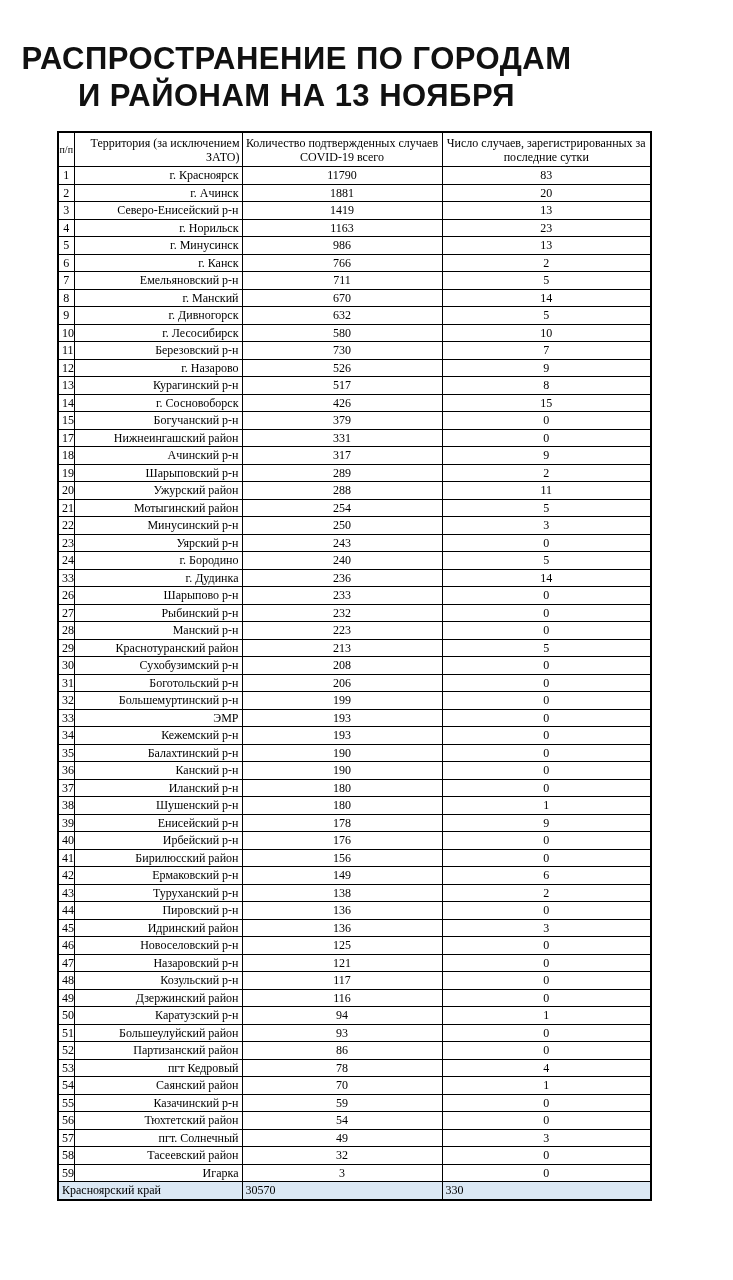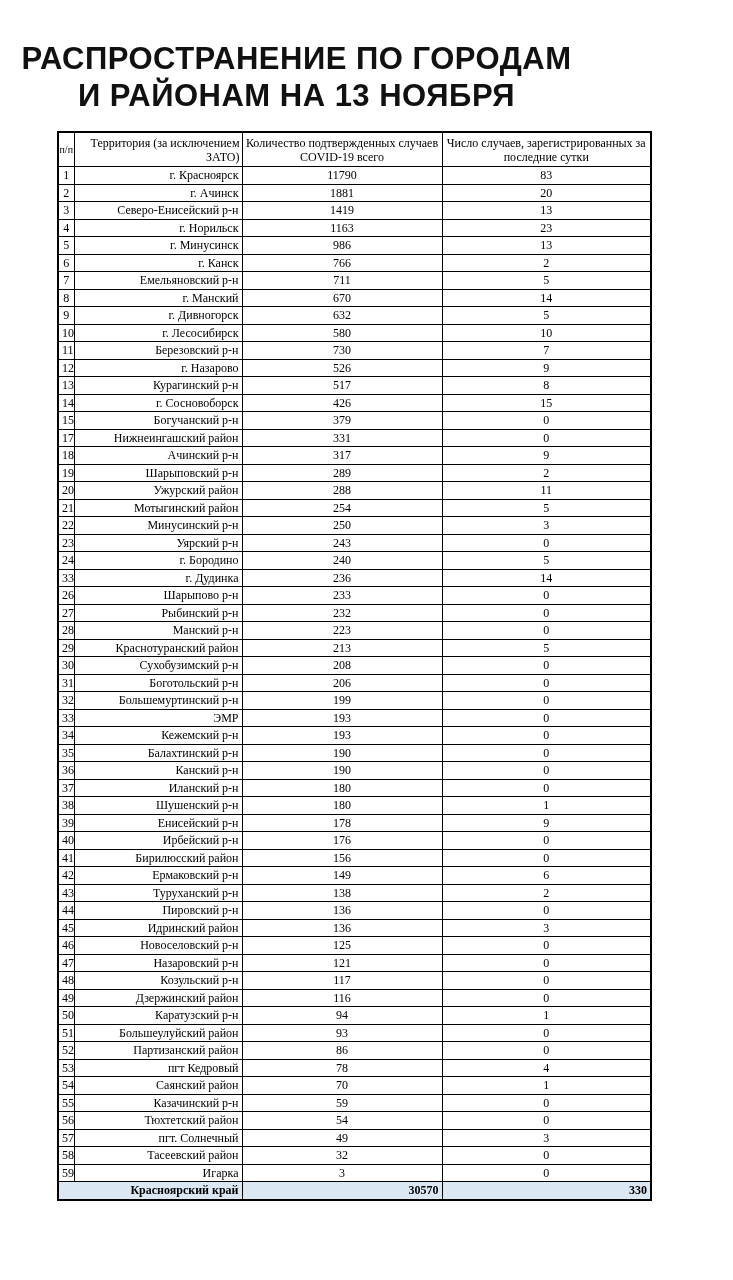--- a/index.html
+++ b/index.html
@@ -62,24 +62,23 @@
     height: 16.5px;
     line-height: 16.5px;
     padding: 0 3px;
     white-space: nowrap;
   }
   td.num  { text-align: center; padding: 0 1px; }
   td.terr { text-align: right; }
   td.val  { text-align: center; }
   tfoot td {
     background: #dbe8f4;
-    text-align: right;
+    text-align: left;
     height: 17.5px;
     line-height: 17.5px;
-    font-weight: bold;
   }
 </style>
 </head>
 <body>
 
 <h1 class="title">
   <span>РАСПРОСТРАНЕНИЕ ПО ГОРОДАМ</span><br>
   <span>И РАЙОНАМ НА 13 НОЯБРЯ</span>
 </h1>
 

